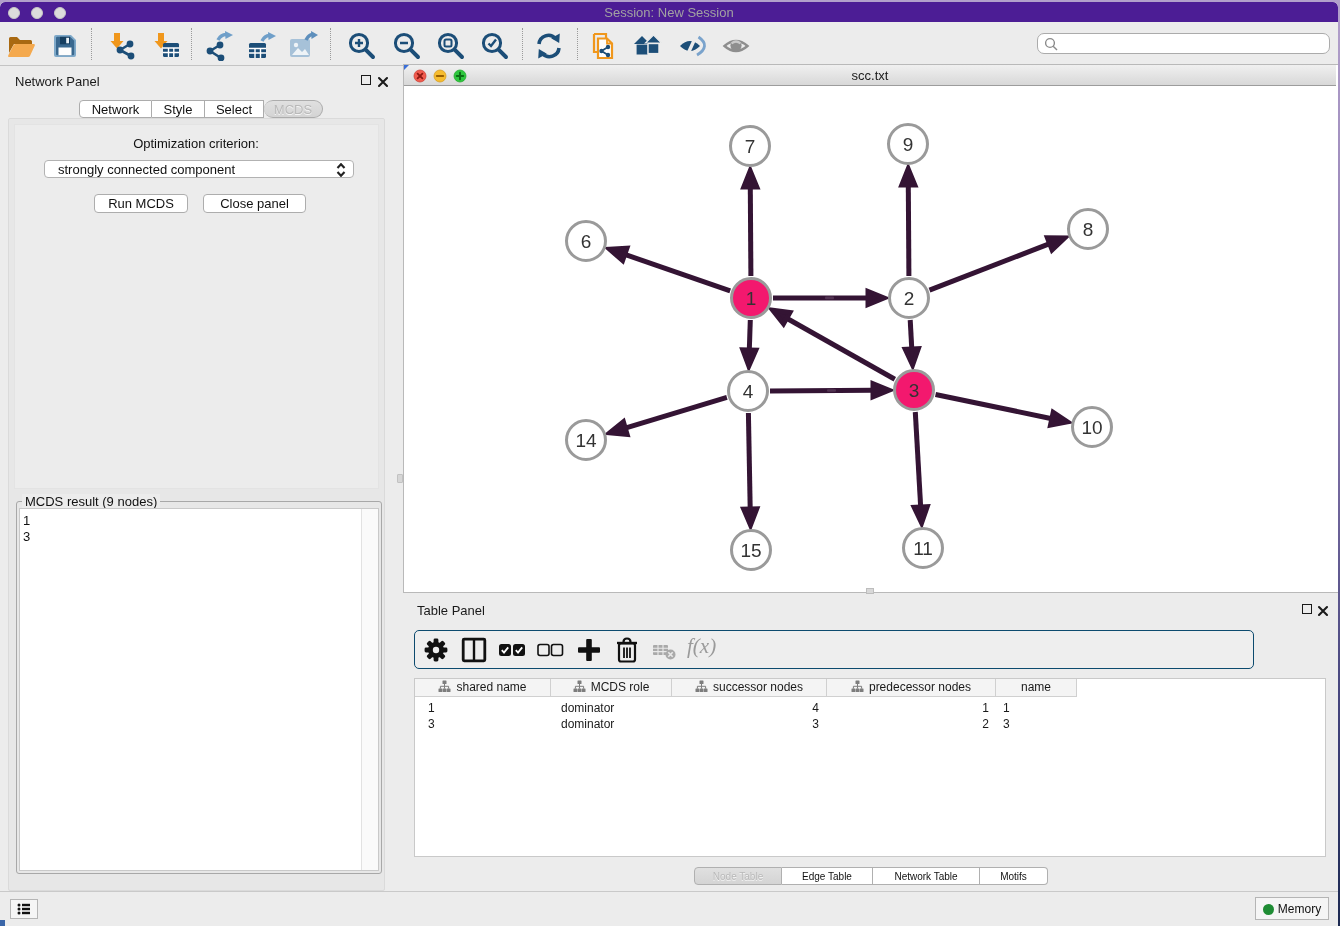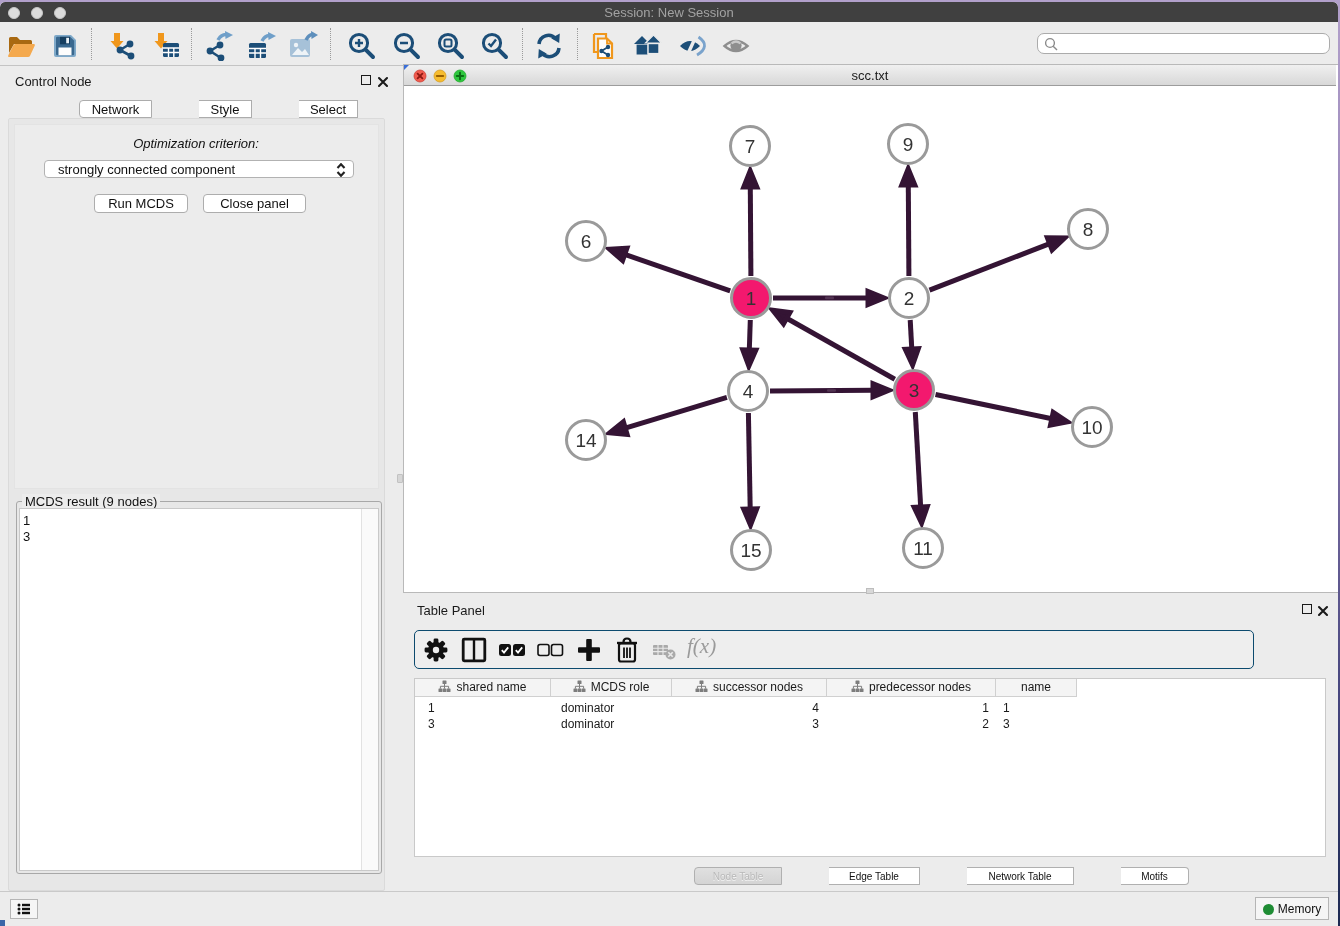--- a/index.html
+++ b/index.html
@@ -1,32 +1,32 @@
 <!DOCTYPE html>
 <html><head>
 <meta charset="utf-8">
 <style>
 * { margin:0; padding:0; box-sizing:border-box; }
 html,body { width:1340px; height:926px; overflow:hidden; }
 body { font-family:"Liberation Sans", sans-serif; background:linear-gradient(180deg,#b2a0cb 0%,#8d7bb0 40%,#3d3f77 80%,#1c2951 100%); position:relative; }
 .abs { position:absolute; }
 #win { position:absolute; left:0; top:2px; width:1338px; height:924px; background:#ececec; border-radius:5px 5px 0 0; overflow:hidden; }
 
-#titlebar { position:absolute; left:0; top:0; width:1338px; height:20px; background:#404040; border-radius:5px 5px 0 0; }
+#titlebar { position:absolute; left:0; top:0; width:1338px; height:20px; background:#4c1d95; border-radius:5px 5px 0 0; }
 .tl { position:absolute; top:5px; width:12px; height:12px; border-radius:50%; background:#dcdcdc; border:1px solid #c6c6c6; }
 #title { position:absolute; top:3px; left:0; width:1338px; text-align:center; font-size:13px; color:#a2a2a2; }
 
 #toolbar { position:absolute; left:0; top:20px; width:1338px; height:44px; background:#ececec; border-bottom:1px solid #c4c4c4; }
 .tbi { position:absolute; top:9px; }
 .tsep { position:absolute; top:6px; height:32px; width:0; border-left:1px dotted #9a9a9a; }
 #search { position:absolute; left:1037px; top:11px; width:293px; height:21px; background:#fff; border:1px solid #ababab; border-radius:7px; }
 
 #cpanel { position:absolute; left:0; top:65px; width:392px; height:827px; background:#ececec; }
 .phead { font-size:13px; color:#1a1a1a; }
-.tabrow { position:absolute; display:flex;gap:47px; }
+.tabrow { position:absolute; display:flex; }
 .tab { height:18px; border:1px solid #acacac; border-left:none; background:#fff; font-size:13px; color:#111; text-align:center; line-height:17px; }
 .tab.first { border-left:1px solid #acacac; border-radius:4px 0 0 4px; }
 .tab.last { border-radius:0 4px 4px 0; }
 .tab.sel { background:linear-gradient(#e0e0e0,#d4d4d4); color:#b9b9b9; text-shadow:0 1px 0 #f5f5f5;border-radius:9px; }
 .btn { position:absolute; height:19px; background:#fff; border:1px solid #adadad; border-radius:4px; font-size:13px; color:#111; text-align:center; line-height:18px; }
 
 #netframe { position:absolute; left:404px; top:63px; width:940px; height:527px; background:#fff; box-shadow:0 0 0 1px #b9b9b9;padding-left:24px; }
 #nettitle { position:absolute; left:0; top:0; width:932px; height:21px; background:linear-gradient(#f0f0f0,#d8d8d8); border-bottom:1px solid #9c9c9c; }
 
 #tpanel { position:absolute; left:404px; top:595px; width:934px; height:295px; background:#ececec; }
@@ -161,34 +161,34 @@
       <div id="search">
         <svg style="position:absolute;left:6px;top:3px;" width="15" height="15" viewBox="0 0 15 15">
           <circle cx="6" cy="6" r="4.4" fill="none" stroke="#8b8b8b" stroke-width="1.4"></circle>
           <line x1="9.2" y1="9.2" x2="13" y2="13" stroke="#8b8b8b" stroke-width="1.4"></line>
         </svg>
       </div>
     </div>
 
   <div class="abs" style="left:397px;top:472px;width:6px;height:9px;background:#d6d6d6;border:1px solid #c2c2c2;border-radius:1px;"></div>
   <div id="cpanel">
-    <div class="phead" style="position:absolute;left:15px;top:7px;">Control Node</div>
+    <div class="phead" style="position:absolute;left:15px;top:7px;">Network Panel</div>
     <div class="abs" style="left:361px;top:8px;width:10px;height:10px;border:1.3px solid #1a1a1a;"></div>
     <div class="abs" style="left:377px;top:7px;"><svg width="12" height="12" viewBox="0 0 12 12">
           <path d="M2 2 L10 10 M10 2 L2 10" stroke="#1a1a1a" stroke-width="2.1" stroke-linecap="round"></path>
         </svg></div>
     <div class="tabrow" style="left:79px;top:33px;">
       <div class="tab first" style="width:73px;">Network</div>
       <div class="tab" style="width:53px;">Style</div>
       <div class="tab" style="width:59px;">Select</div>
       <div class="tab sel last" style="width:59px;">MCDS</div>
     </div>
     <div class="abs" style="left:8px;top:51px;width:377px;height:773px;background:#e7e7e7;border:1px solid #dadada;border-radius:2px;"></div>
     <div class="abs" style="left:14px;top:57px;width:365px;height:365px;background:#ececec;border:1px solid #e3e3e3;"></div>
-    <div class="abs" style="left:0;top:69px;width:392px;text-align:center;font-size:13px;color:#111;font-style:italic;">Optimization criterion:</div>
+    <div class="abs" style="left:0;top:69px;width:392px;text-align:center;font-size:13px;color:#111;">Optimization criterion:</div>
     <div class="abs" style="left:44px;top:93px;width:310px;height:18px;background:#fff;border:1px solid #b2b2b2;border-radius:4px;font-size:13px;color:#111;line-height:17px;padding-left:13px;">strongly connected component
       <svg class="abs" style="right:7px;top:2px;" width="10" height="14" viewBox="0 0 10 14">
           <path d="M1.5 5 L5 1.2 L8.5 5" fill="none" stroke="#222" stroke-width="2.1"></path>
           <path d="M1.5 9 L5 12.8 L8.5 9" fill="none" stroke="#222" stroke-width="2.1"></path>
         </svg>
     </div>
     <div class="btn" style="left:94px;top:127px;width:94px;">Run MCDS</div>
     <div class="btn" style="left:203px;top:127px;width:103px;">Close panel</div>
 
     <div class="abs" style="left:16px;top:434px;width:366px;height:373px;border:1px solid #a8a8a8;border-radius:3px;"></div>

